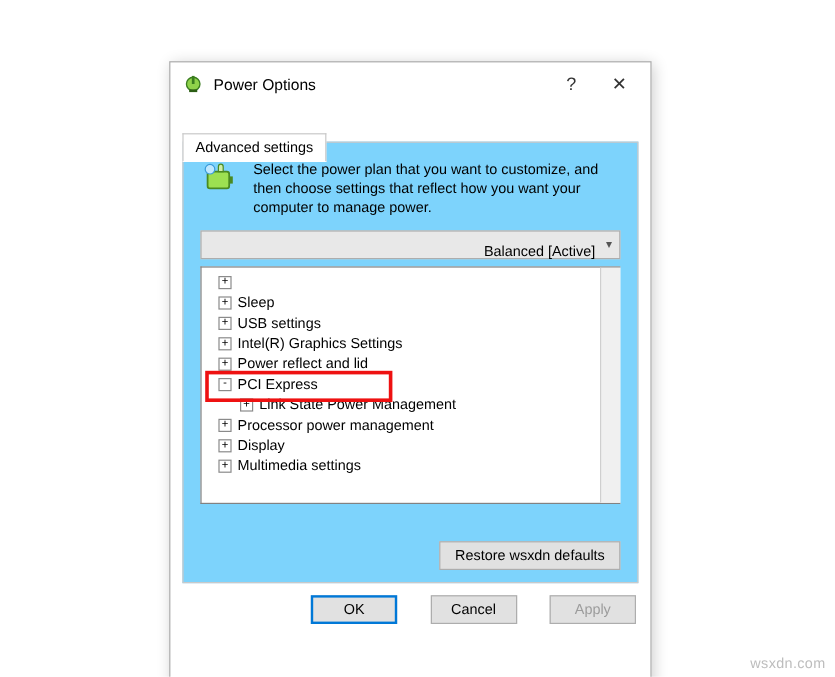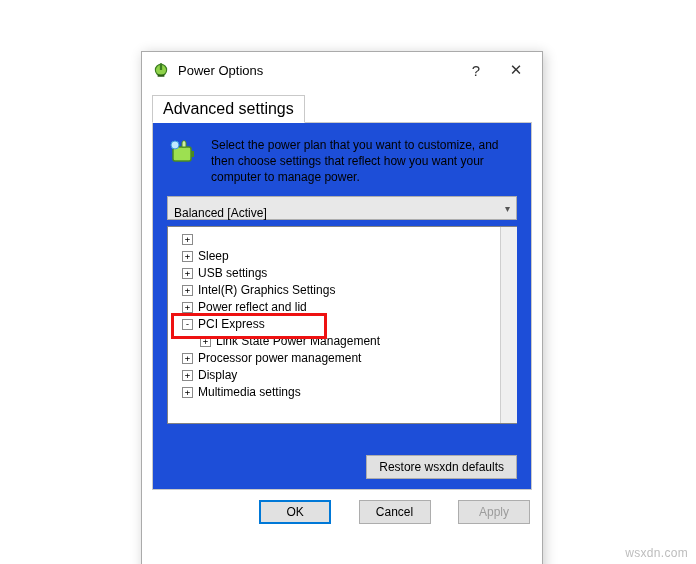--- a/index.html
+++ b/index.html
@@ -52,28 +52,28 @@
     .tab-area {
       margin: 6px 10px 0 10px;
       position: relative;
     }
     .tab {
       display: inline-block;
       border: 1px solid #c9c9c9;
       border-bottom: 1px solid #fff;
       background: #fff;
       padding: 4px 10px 4px 10px;
-      font-size: 16px;
-      position: relative;
-      top: 1px;
+      font-size: 12px;
+      position: relative;
+      top: 17px;
       z-index: 2;
     }
     .tab-panel {
       border: 1px solid #c9c9c9;
-      background: #1d4ed8;
+      background: #7dd3fc;
       padding: 14px 14px 42px 14px;
       position: relative;
       z-index: 1;
       height: 368px;
     }
     .intro {
       display: flex;
       gap: 12px;
       margin-bottom: 10px;
     }
@@ -91,20 +91,21 @@
       width: 100%;
       height: 24px;
       border: 1px solid #adadad;
       background: #e8e8e8;
       font-size: 12px;
       padding: 12px 20px 2px 6px;
       position: relative;
       display: flex;
       align-items: center;
       margin-bottom: 6px;
+      justify-content: flex-end;
     }
     .plan-select .chev {
       position: absolute;
       right: 6px;
       top: 50%;
       transform: translateY(-50%);
       font-size: 10px;
       color: #555;
     }
     .treebox {

